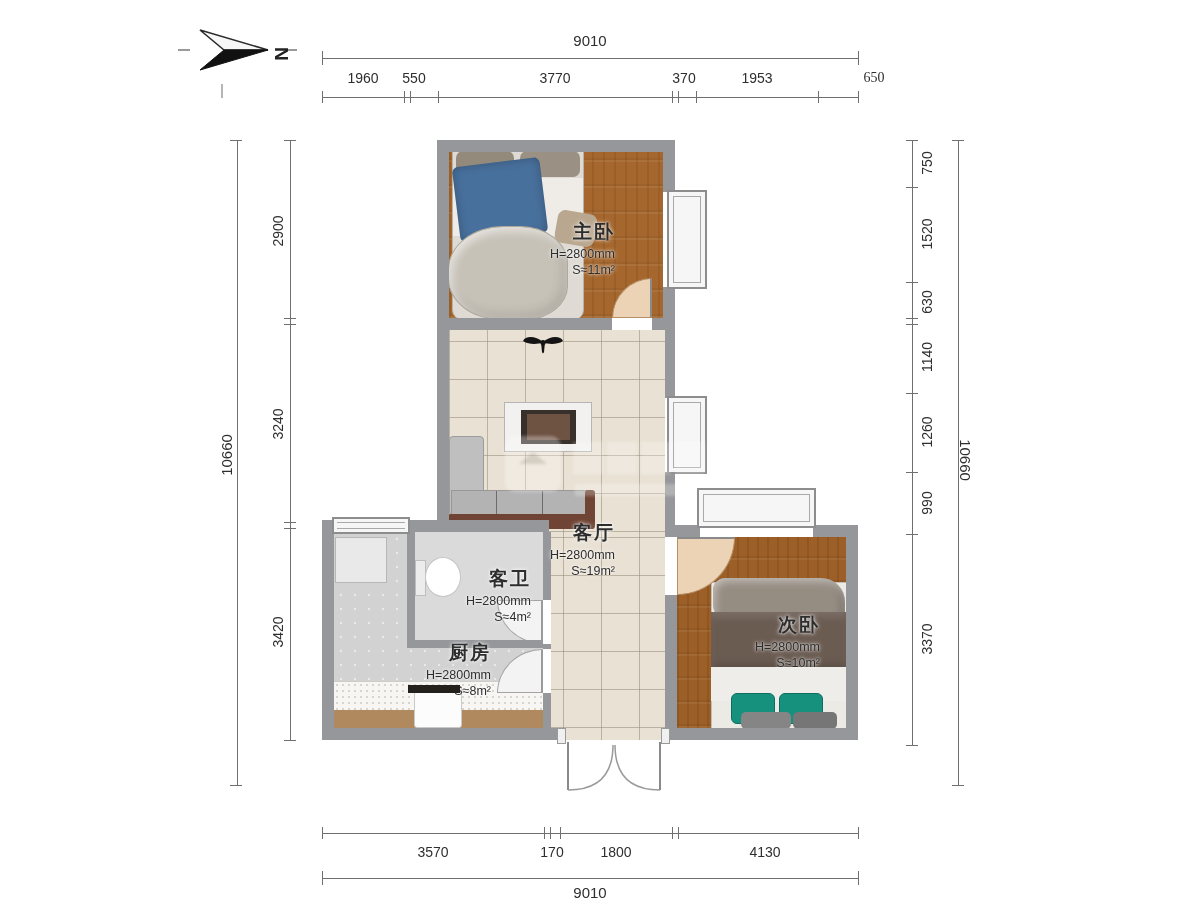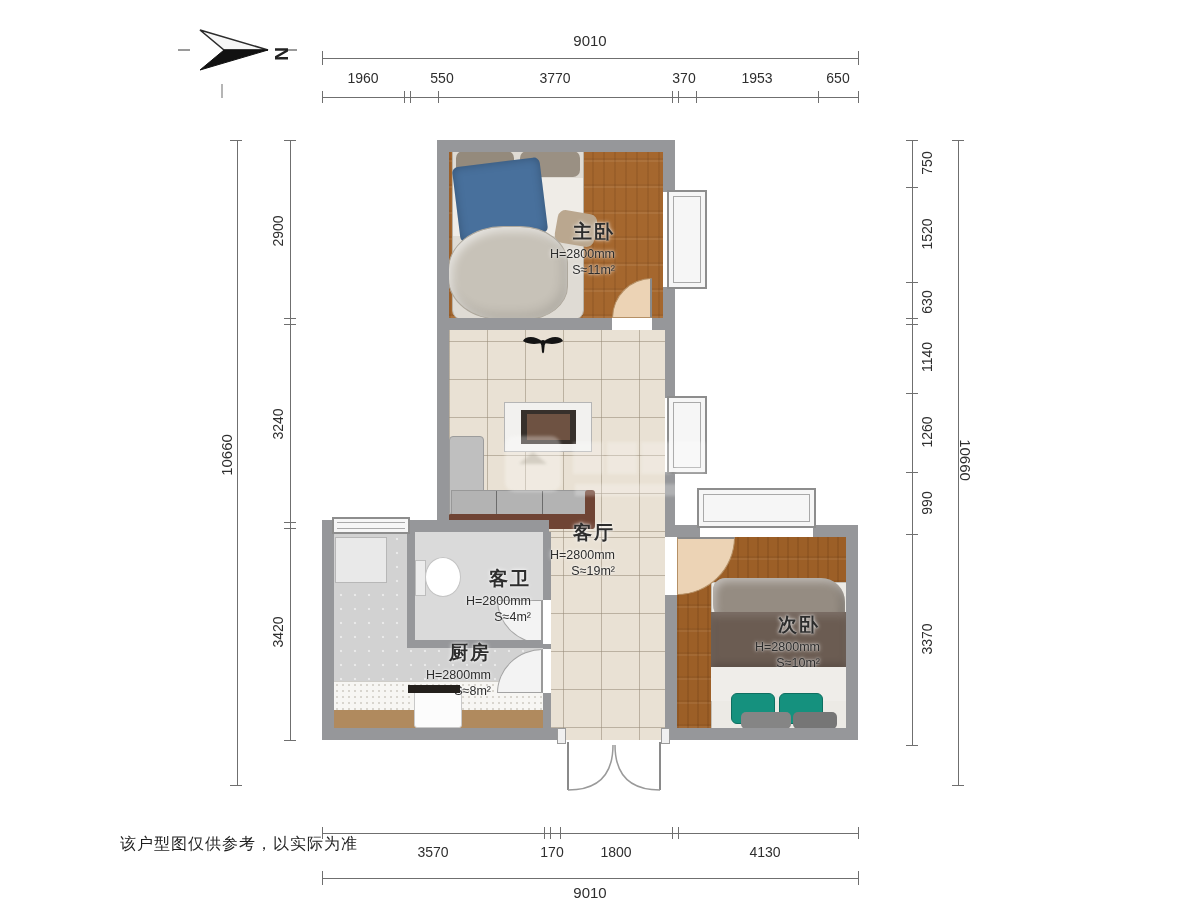--- a/index.html
+++ b/index.html
@@ -204,25 +204,25 @@
     <text x="99" y="33" font-size="19" font-weight="bold" fill="#222222" transform="rotate(90 103 27)">N</text>
     <rect x="110" y="25" width="9" height="2" fill="#9a9a9a"></rect>
   </svg>
   <div class="abs" style="left:221px;top:84px;width:2px;height:14px;background:#b5b5b5;"></div>
 
   <div class="dnum big" style="left:558px;top:33px;">9010</div>
   <div class="dline-h" style="left:322px;top:58px;width:536px;"></div>
   <div class="tick-v" style="left:322px;top:51px;height:14px;"></div>
   <div class="tick-v" style="left:858px;top:51px;height:14px;"></div>
   <div class="dnum" style="left:331px;top:70px;">1960</div>
-  <div class="dnum" style="left:410px;top:70px;">550</div>
+  <div class="dnum" style="left:382px;top:70px;">550</div>
   <div class="dnum" style="left:523px;top:70px;">3770</div>
   <div class="dnum" style="left:652px;top:70px;">370</div>
   <div class="dnum" style="left:725px;top:70px;">1953</div>
-  <div class="dnum" style="left:806px;top:70px;">650</div>
+  <div class="dnum" style="left:842px;top:70px;font-family:Liberation Serif, serif;">650</div>
   <div class="dline-h" style="left:322px;top:97px;width:536px;"></div>
   <div class="tick-v" style="left:322px;top:91px;"></div>
   <div class="tick-v" style="left:404px;top:91px;"></div>
   <div class="tick-v" style="left:410px;top:91px;"></div>
   <div class="tick-v" style="left:438px;top:91px;"></div>
   <div class="tick-v" style="left:672px;top:91px;"></div>
   <div class="tick-v" style="left:678px;top:91px;"></div>
   <div class="tick-v" style="left:696px;top:91px;"></div>
   <div class="tick-v" style="left:818px;top:91px;"></div>
   <div class="tick-v" style="left:858px;top:91px;"></div>
@@ -274,15 +274,14 @@
   <div class="dnum rot-l" style="left:895px;top:294px;">630</div>
   <div class="dnum rot-l" style="left:895px;top:349px;">1140</div>
   <div class="dnum rot-l" style="left:895px;top:424px;">1260</div>
   <div class="dnum rot-l" style="left:895px;top:495px;">990</div>
   <div class="dnum rot-l" style="left:895px;top:631px;">3370</div>
   <div class="dline-v" style="left:958px;top:140px;height:645px;"></div>
   <div class="tick-h" style="left:952px;top:140px;"></div>
   <div class="tick-h" style="left:952px;top:785px;"></div>
   <div class="dnum big rot-r" style="left:929px;top:452px;width:72px;">10660</div>
 
-  <div class="disclaimer" style="left:120px;top:834px;">该户型图仅供参考，以实际为准</div>
 
 </div>
 
 </body></html>

